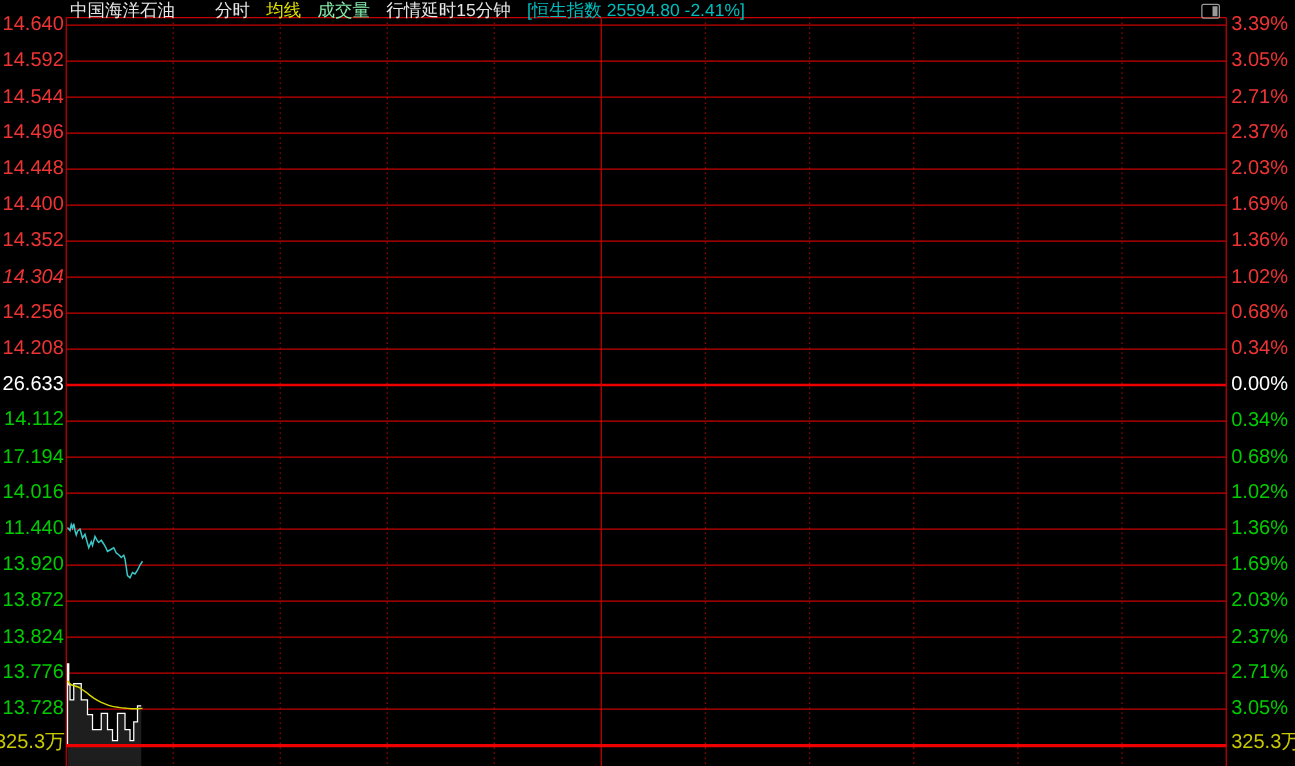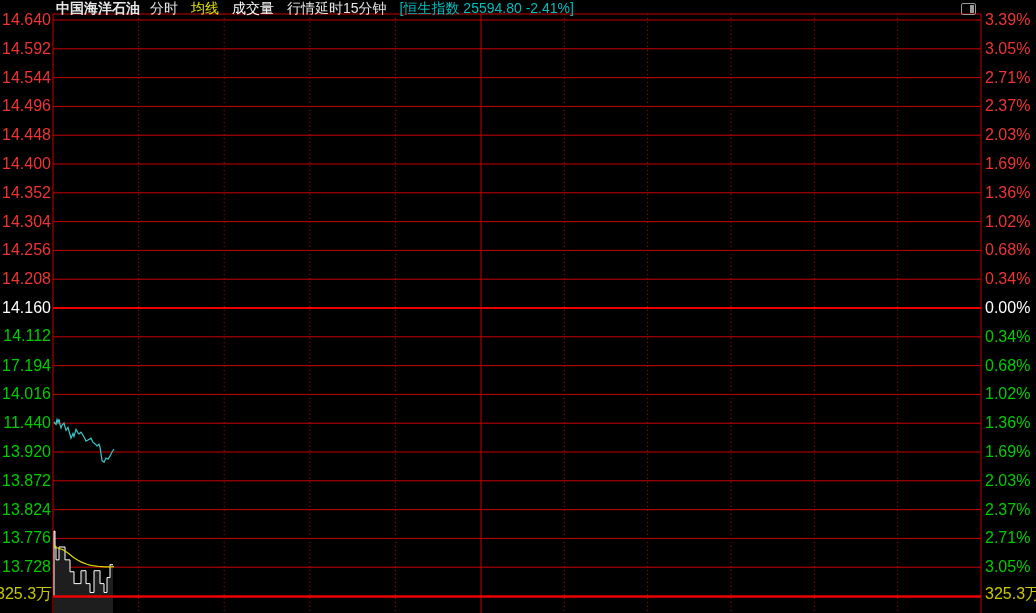--- a/index.html
+++ b/index.html
@@ -6,21 +6,21 @@
   #app{
     position:relative;width:1036px;height:613px;background:#000;overflow:hidden;
     font-family:"Liberation Sans","DejaVu Sans",sans-serif;
   }
   
   #header{
     position:absolute;left:56px;top:0;height:16px;display:flex;align-items:center;
     font-size:14px;line-height:16px;white-space:nowrap;z-index:5;
   }
   #header .h-item{margin-right:13px;}
-  #header .h-title{margin-right:10px;font-weight:700;text-align:center;}
+  #header .h-title{margin-right:32px;font-weight:400;text-align:center;}
   #panel-toggle{
     position:absolute;right:60px;top:3px;width:13px;height:10px;
     border:1px solid #9a9a9a;border-radius:2px;z-index:5;cursor:pointer;
   }
   #panel-toggle .inner{
     position:absolute;right:1px;top:1px;bottom:1px;width:4px;background:#9a9a9a;
   }
   
   .axis-label{
     position:absolute;font-size:16px;line-height:14px;white-space:nowrap;
@@ -32,21 +32,21 @@
 </style>
 </head>
 <body>
 
 <div id="app" style="background: rgb(0, 0, 0);">
 
   <div id="header" style="color: rgb(230, 230, 230);">
     <span class="h-item h-title">中国海洋石油</span>
     <span class="h-item" id="tab-time">分时</span>
     <span class="h-item" id="tab-ma" style="color: rgb(224, 224, 0);">均线</span>
-    <span class="h-item" id="tab-vol" style="color: #ffffff;">成交量</span>
+    <span class="h-item" id="tab-vol" style="color: #86efac;">成交量</span>
     <span class="h-item" id="delay-note">行情延时15分钟</span>
     <span class="h-item" id="index-quote" style="color: rgb(0, 189, 189);">[恒生指数 25594.80 -2.41%]</span>
   </div>
 
   <div id="panel-toggle" style="border-color: rgb(154, 154, 154);">
     <div class="inner" style="background: rgb(154, 154, 154);"></div>
   </div>
 
   <svg id="chart-svg" width="1036" height="613">
       <line x1="53" x2="981" y1="20" y2="20" stroke="#c80000" stroke-width="1"></line>
@@ -90,24 +90,24 @@
     </svg>
 
   <div id="left-axis">
       <div class="axis-label axis-left" style="top: 13px; color: rgb(238, 52, 52);">14.640</div>
       <div class="axis-label axis-left" style="top: 41.8px; color: rgb(238, 52, 52);">14.592</div>
       <div class="axis-label axis-left" style="top: 70.6px; color: rgb(238, 52, 52);">14.544</div>
       <div class="axis-label axis-left" style="top: 99.4px; color: rgb(238, 52, 52);">14.496</div>
       <div class="axis-label axis-left" style="top: 128.2px; color: rgb(238, 52, 52);">14.448</div>
       <div class="axis-label axis-left" style="top: 157px; color: rgb(238, 52, 52);">14.400</div>
       <div class="axis-label axis-left" style="top: 185.8px; color: rgb(238, 52, 52);">14.352</div>
-      <div class="axis-label axis-left" style="top: 214.6px; color: rgb(238, 52, 52);">14.304</div>
+      <div class="axis-label axis-left" style="top: 214.6px; color: rgb(238, 52, 52); font-style: italic;">14.304</div>
       <div class="axis-label axis-left" style="top: 243.4px; color: rgb(238, 52, 52);">14.256</div>
       <div class="axis-label axis-left" style="top: 272.2px; color: rgb(238, 52, 52);">14.208</div>
-      <div class="axis-label axis-left" style="top: 301px; color: rgb(255, 255, 255);">14.160</div>
+      <div class="axis-label axis-left" style="top: 301px; color: rgb(255, 255, 255);">26.633</div>
       <div class="axis-label axis-left" style="top: 329px; color: rgb(0, 204, 0);">14.112</div>
       <div class="axis-label axis-left" style="top: 358.6px; color: rgb(0, 204, 0);">17.194</div>
       <div class="axis-label axis-left" style="top: 387.4px; color: rgb(0, 204, 0);">14.016</div>
       <div class="axis-label axis-left" style="top: 416.2px; color: rgb(0, 204, 0);">11.440</div>
       <div class="axis-label axis-left" style="top: 445px; color: rgb(0, 204, 0);">13.920</div>
       <div class="axis-label axis-left" style="top: 473.8px; color: rgb(0, 204, 0);">13.872</div>
       <div class="axis-label axis-left" style="top: 502.6px; color: rgb(0, 204, 0);">13.824</div>
       <div class="axis-label axis-left" style="top: 531.4px; color: rgb(0, 204, 0);">13.776</div>
       <div class="axis-label axis-left" style="top: 560.2px; color: rgb(0, 204, 0);">13.728</div>
       <div class="axis-label" style="top: 587px; left: -4px; color: rgb(200, 200, 0);">325.3万</div>

